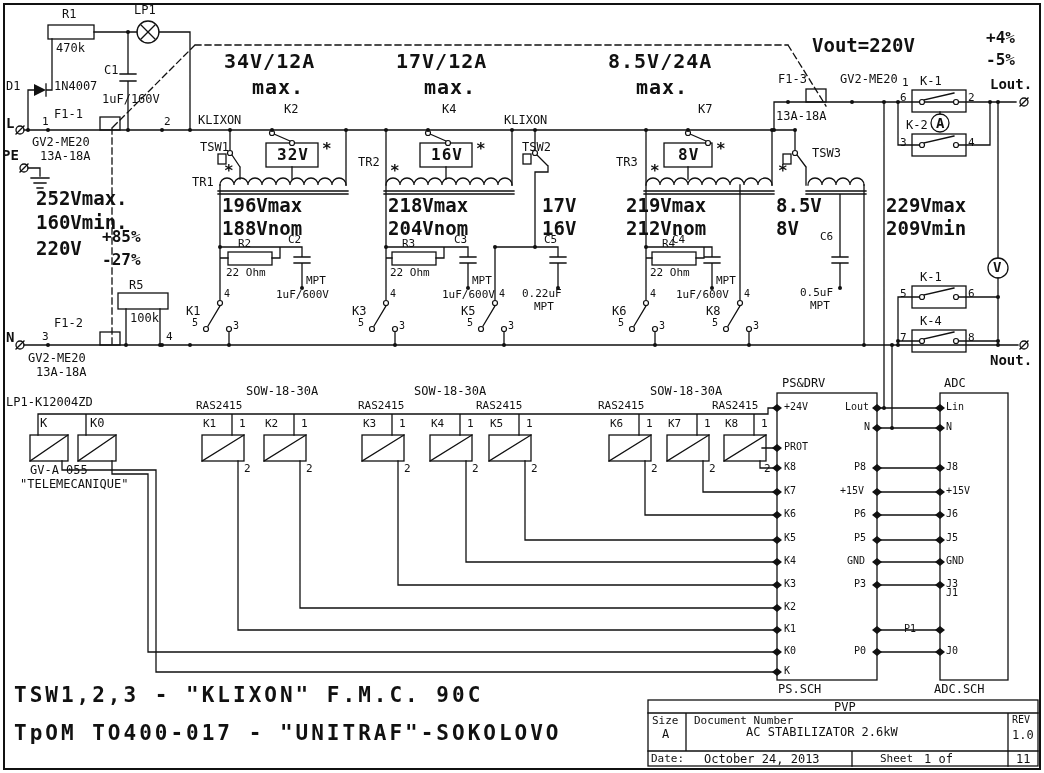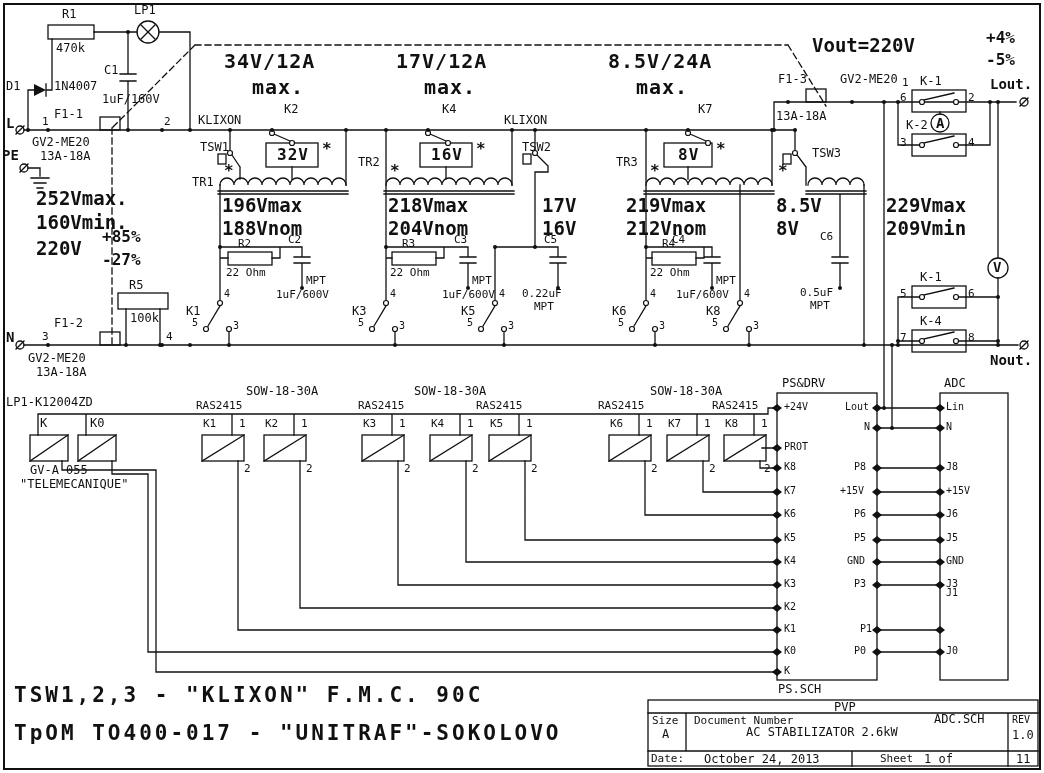--- a/index.html
+++ b/index.html
@@ -380,36 +380,36 @@
 <span class="lb t11" style="left:784px;top:646px">K0</span>
 <span class="lb t11" style="left:784px;top:666px">K</span>
 <span class="lb t11" style="left:845px;top:402px">Lout</span>
 <span class="lb t11" style="left:864px;top:422px">N</span>
 <span class="lb t11" style="left:854px;top:462px">P8</span>
 <span class="lb t11" style="left:840px;top:486px">+15V</span>
 <span class="lb t11" style="left:854px;top:509px">P6</span>
 <span class="lb t11" style="left:854px;top:533px">P5</span>
 <span class="lb t11" style="left:847px;top:556px">GND</span>
 <span class="lb t11" style="left:854px;top:579px">P3</span>
-<span class="lb t11" style="left:860px;top:624px">P1</span>
+<span class="lb t11" style="left:904px;top:624px">P1</span>
 <span class="lb t11" style="left:854px;top:646px">P0</span>
 <span class="lb t13" style="left:778px;top:683px">PS.SCH</span>
 
 <span class="lb t13" style="left:944px;top:377px">ADC</span>
 <span class="lb t11" style="left:946px;top:402px">Lin</span>
 <span class="lb t11" style="left:946px;top:422px">N</span>
 <span class="lb t11" style="left:946px;top:462px">J8</span>
 <span class="lb t11" style="left:946px;top:486px">+15V</span>
 <span class="lb t11" style="left:946px;top:509px">J6</span>
 <span class="lb t11" style="left:946px;top:533px">J5</span>
 <span class="lb t11" style="left:946px;top:556px">GND</span>
 <span class="lb t11" style="left:946px;top:579px">J3</span>
 <span class="lb t11" style="left:946px;top:588px">J1</span>
 <span class="lb t11" style="left:946px;top:646px">J0</span>
-<span class="lb t13" style="left:934px;top:713px">ADC.SCH</span>
+<span class="lb t13" style="left:934px;top:683px">ADC.SCH</span>
 
 <span class="lb t22" style="left:14px;top:685px">TSW1,2,3 - "KLIXON" F.M.C. 90C</span>
 <span class="lb t22" style="left:14px;top:723px">TpOM TO400-017 - "UNITRAF"-SOKOLOVO</span>
 
 <span class="lb t13" style="left:834px;top:701px">PVP</span>
 <span class="lb t12" style="left:652px;top:715px">Size</span>
 <span class="lb t12" style="left:694px;top:715px">Document Number</span>
 <span class="lb t11" style="left:1012px;top:715px">REV</span>
 <span class="lb t13" style="left:662px;top:728px">A</span>
 <span class="lb t13" style="left:746px;top:726px">AC STABILIZATOR 2.6kW</span>

